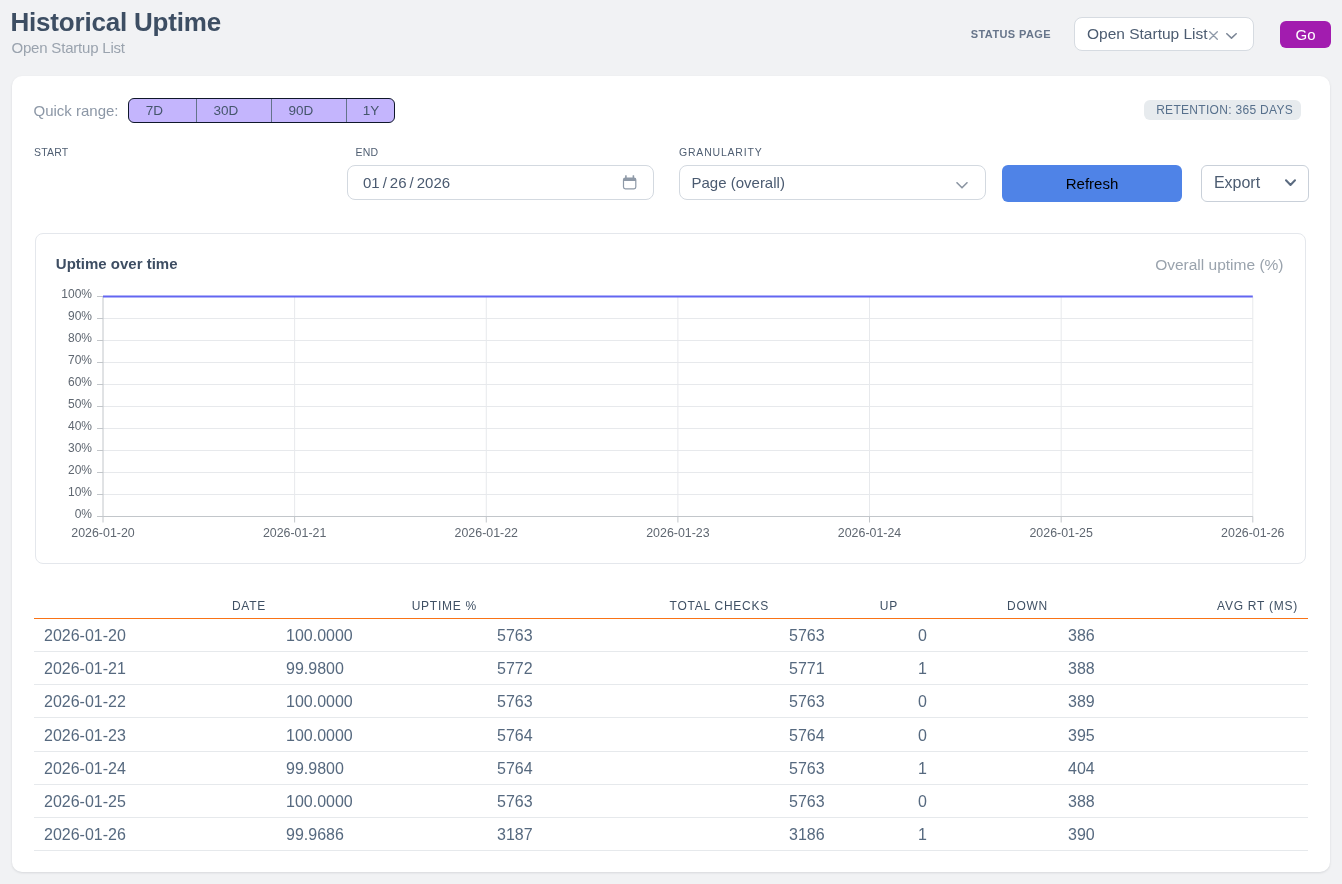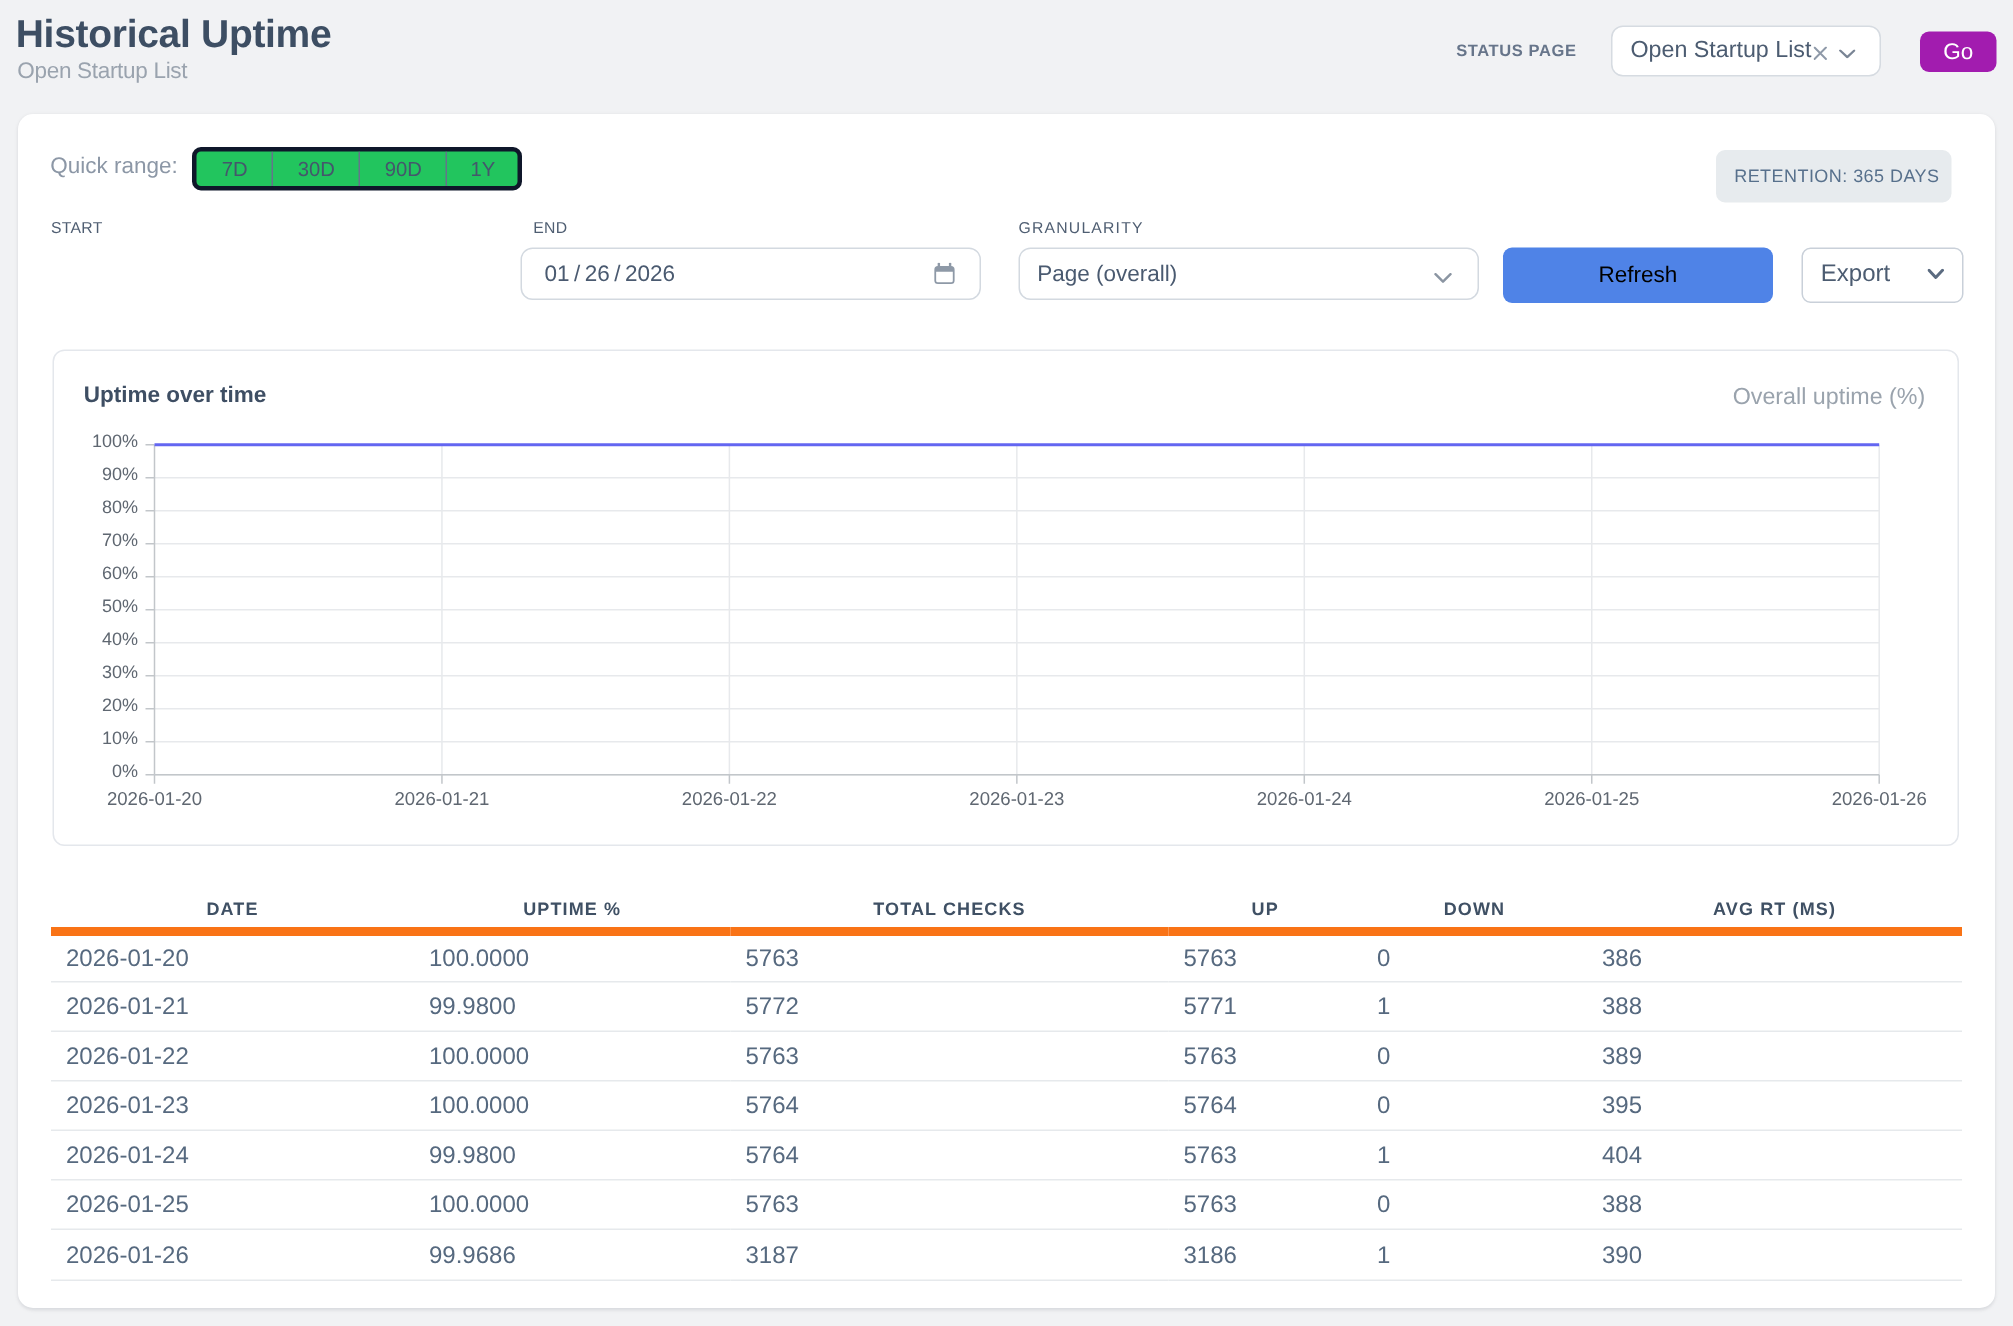--- a/index.html
+++ b/index.html
@@ -7,35 +7,35 @@
 .hdr { position:absolute; left:10.5px; top:7px; }
 .hdr h1 { font-size:26px; font-weight:700; color:#3d4e63; letter-spacing:-0.2px; }
 .hdr .sub { font-size:15px; color:#9aa3ae; margin-top:1px; margin-left:1px; letter-spacing:-0.2px; }
 .hdr-right { position:absolute; top:17px; right:11px; height:34px; display:flex; align-items:center;gap:16px; }
 .sp-label { font-size:11px; font-weight:600; color:#67758a; letter-spacing:0.4px; margin-right:7px; position:relative; top:0px; }
 .sp-select { width:180px; height:34px; background:#fff; border:1px solid #d6dbe1; border-radius:8px; display:flex; align-items:center; padding:0 12px; font-size:15.5px; color:#4c5c71; }
 .sp-select svg.topchev { margin-left:auto; margin-right:4px; margin-top:3.5px; }
 .go { width:51px; height:27px; background:#a21caf; color:#fff; border-radius:6px; font-size:15px; display:flex; align-items:center; justify-content:center; margin-left:10px; }
 .card { position:absolute; left:12px; top:76px; width:1318px; height:796px; background:#fff; border-radius:10px; box-shadow:0 1px 3px rgba(16,24,40,.08), 0 1px 2px rgba(16,24,40,.04); }
 .qr-label { position:absolute; left:21.5px; top:26px; font-size:15px; letter-spacing:0px; color:#8c97a6; }
-.btngroup { position:absolute; left:116.4px; top:22px; display:flex; border:3px solid #0f172a; border-radius:6px; overflow:hidden; background:#22c55e; }
+.btngroup { position:absolute; left:116.4px; top:22px; display:flex; border:1px solid #0f172a; border-radius:6px; overflow:hidden; background:#c4b5fd;gap:17px; }
 .btngroup div { height:23px; display:flex; align-items:center; justify-content:center; font-size:13.5px; color:#45566c; border-left:1px solid #64748b; }
 .btngroup div:first-child { border-left:none; }
-.badge { position:absolute; top:23.8px; right:29px; height:35px; background:#e7ebee; border-radius:6px; display:flex; align-items:center; padding:0 8px 0 12px; font-size:12px; font-weight:400; color:#57708c; letter-spacing:0.3px; }
+.badge { position:absolute; top:23.8px; right:29px; height:20px; background:#e7ebee; border-radius:6px; display:flex; align-items:center; padding:0 8px 0 12px; font-size:12px; font-weight:400; color:#57708c; letter-spacing:0.3px; }
 .flabel { position:absolute; font-size:10.5px; font-weight:500; color:#4f5e72; letter-spacing:0.2px; }
 .field { position:absolute; top:88.5px; height:35.5px; background:#fff; border:1px solid #d3d9e0; border-radius:8px; display:flex; align-items:center; font-size:15px; color:#4a5a70; }
 .dateval { padding-left:15px; letter-spacing:0px; }
 .calic { margin-left:auto; margin-right:15px; }
 .refresh { position:absolute; left:990px; top:88.5px; width:180px; height:37.5px; background:#4f83e7; border-radius:6px; color:#000000; font-size:15px; display:flex; align-items:center; justify-content:center; }
 .export { position:absolute; left:1189px; top:88.5px; width:108px; height:37.5px; background:#fff; border:1px solid #c9d0d9; border-radius:6px; color:#4c5c71; font-size:16px; display:flex; align-items:center; justify-content:center; gap:25px; }
 .chartcard { position:absolute; left:22.5px; top:156.5px; width:1271px; height:331px; border:1px solid #e4e7ec; border-radius:8px; background:#fff; }
 .ct-title { position:absolute; left:20.3px; top:21.5px; font-size:15px; font-weight:700; letter-spacing:0px; color:#3e4e63; }
 .ct-right { position:absolute; right:21px; top:22px; font-size:15.5px; color:#9aa3ad; }
 table.data { position:absolute; left:22px; top:514px; width:1274px; border-collapse:collapse; }
-table.data th { text-align:center; font-size:12px; font-weight:700; color:#3f5064; letter-spacing:0.75px; padding:10px 10px 6px 10px; line-height:12px; border-bottom:6px solid #f97316; }
+table.data th { text-align:right; font-size:12px; font-weight:400; color:#3f5064; letter-spacing:0.75px; padding:10px 10px 6px 10px; line-height:12px; border-bottom:1px solid #f97316; }
 table.data td { font-size:16px; color:#56697f; padding:2px 10px 0 10px; height:33.17px; border-bottom:1px solid #e6e9ec; }
 </style>
 </head>
 <body>
 <div class="hdr">
   <h1>Historical Uptime</h1>
   <div class="sub">Open Startup List</div>
 </div>
 <div class="hdr-right">
   <span class="sp-label">STATUS PAGE</span>

